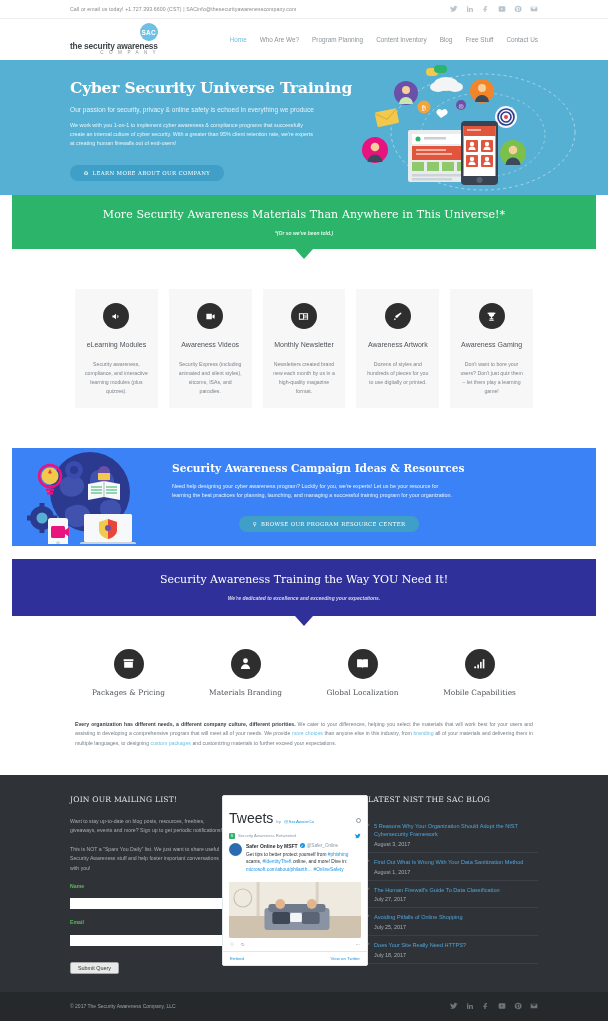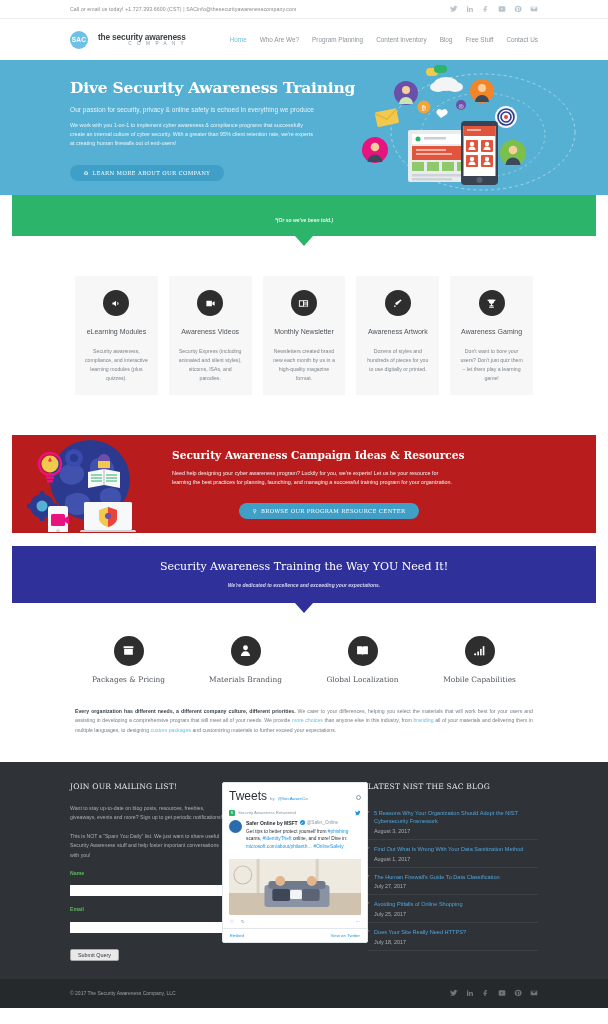--- a/index.html
+++ b/index.html
@@ -39,21 +39,21 @@
   }
 
   
   .header {
     height: 41px;
     background: #fff;
     display: flex;
     align-items: center;
     padding: 0 70px;
   }
-  .logo { display: flex; align-items: center; gap: 10px; }
+  .logo { display: flex; align-items: flex-end; gap: 1px; flex-direction: column; }
   .logo-circle {
     width: 18px; height: 18px;
     border-radius: 50%;
     background: #6ec1e4;
     color: #fff;
     font-size: 6.5px;
     font-weight: bold;
     display: flex; align-items: center; justify-content: center;
     letter-spacing: .3px;
     font-family: "Liberation Sans", sans-serif;
@@ -197,24 +197,24 @@
     margin-bottom: 9px;
   }
   .card-desc {
     font-size: 5.2px;
     color: #7d858c;
     line-height: 1.72;
   }
 
   
   .band-blue {
-    background: #b91c1c;
+    background: #3b82f6;
     margin: 40px 12px 0;
     display: flex;
-    align-items: center;
+    align-items: flex-start;
     min-height: 96px;
     position: relative;
     overflow: hidden;
   }
   .campaign-art {
     width: 150px; height: 96px;
     flex: 0 0 150px;
     position: relative;
   }
   .campaign-copy {
@@ -367,21 +367,21 @@
     border-radius: 2px;
     width: 146px;
     overflow: hidden;
   }
   .tw-head {
     display: flex;
     align-items: baseline;
     padding: 6px 6px 4px;
     gap: 3px;
   }
-  .tw-head .t1 { font-size: 12px; color: #292f33; }
+  .tw-head .t1 { font-size: 14px; color: #292f33; margin-top: 8px; }
   .tw-head .t2 { font-size: 4.4px; color: #8899a6; }
   .tw-head .t3 { font-size: 4.4px; color: #1b95e0; }
   .tw-gear {
     margin-left: auto;
     width: 5px; height: 5px;
     border-radius: 50%;
     border: 1px solid #8899a6;
   }
   .tw-rt {
     display: flex; align-items: center; gap: 3px;
@@ -533,21 +533,21 @@
     <a href="#">Who Are We?</a>
     <a href="#">Program Planning</a>
     <a href="#">Content Inventory</a>
     <a href="#">Blog</a>
     <a href="#">Free Stuff</a>
     <a href="#">Contact Us</a>
   </nav>
 </div>
 
 <section class="hero">
-  <h1>Dive Security Awareness Training</h1>
+  <h1>Cyber Security Universe Training</h1>
   <div class="hero-sub">Our passion for security, privacy &amp; online safety is echoed in everything we produce</div>
   <div class="hero-body">We work with you 1-on-1 to implement cyber awareness &amp; compliance programs that successfully create an internal culture of cyber security. With a greater than 95% client retention rate, we're experts at creating human firewalls out of end-users!</div>
   <button class="btn-pill">
     <span class="glyph">✪</span>
     <span>LEARN MORE ABOUT OUR COMPANY</span>
   </button>
 
   <svg class="hero-art" viewBox="0 0 250 135">
 
     <ellipse cx="125" cy="72" rx="92" ry="58" fill="none" stroke="#fff" stroke-opacity=".45" stroke-width="1" stroke-dasharray="3 3"></ellipse>
@@ -641,20 +641,21 @@
           <path d="M7.5 44a3.5 3.5 0 017 0z"></path>
           <circle cx="26" cy="38" r="2.2"></circle>
           <path d="M22.5 44a3.5 3.5 0 017 0z"></path>
         </g>
         <circle cx="18.5" cy="59" r="3" fill="#5b6475"></circle>
       </g>
   </svg>
 </section>
 
 <section class="band-green">
+  <h2>More Security Awareness Materials Than Anywhere in This Universe!*</h2>
   <div class="note">*(Or so we've been told.)</div>
   <div class="tri-down"></div>
 </section>
 
 <section class="cards">
   <div class="card">
     <div class="icon-circle">
       <svg viewBox="0 0 24 24">
           <path d="M3 10v4h3l5 4V6L6 10zm13.5 2a4.5 4.5 0 00-2.5-4v8a4.5 4.5 0 002.5-4z"></path>
         </svg>

